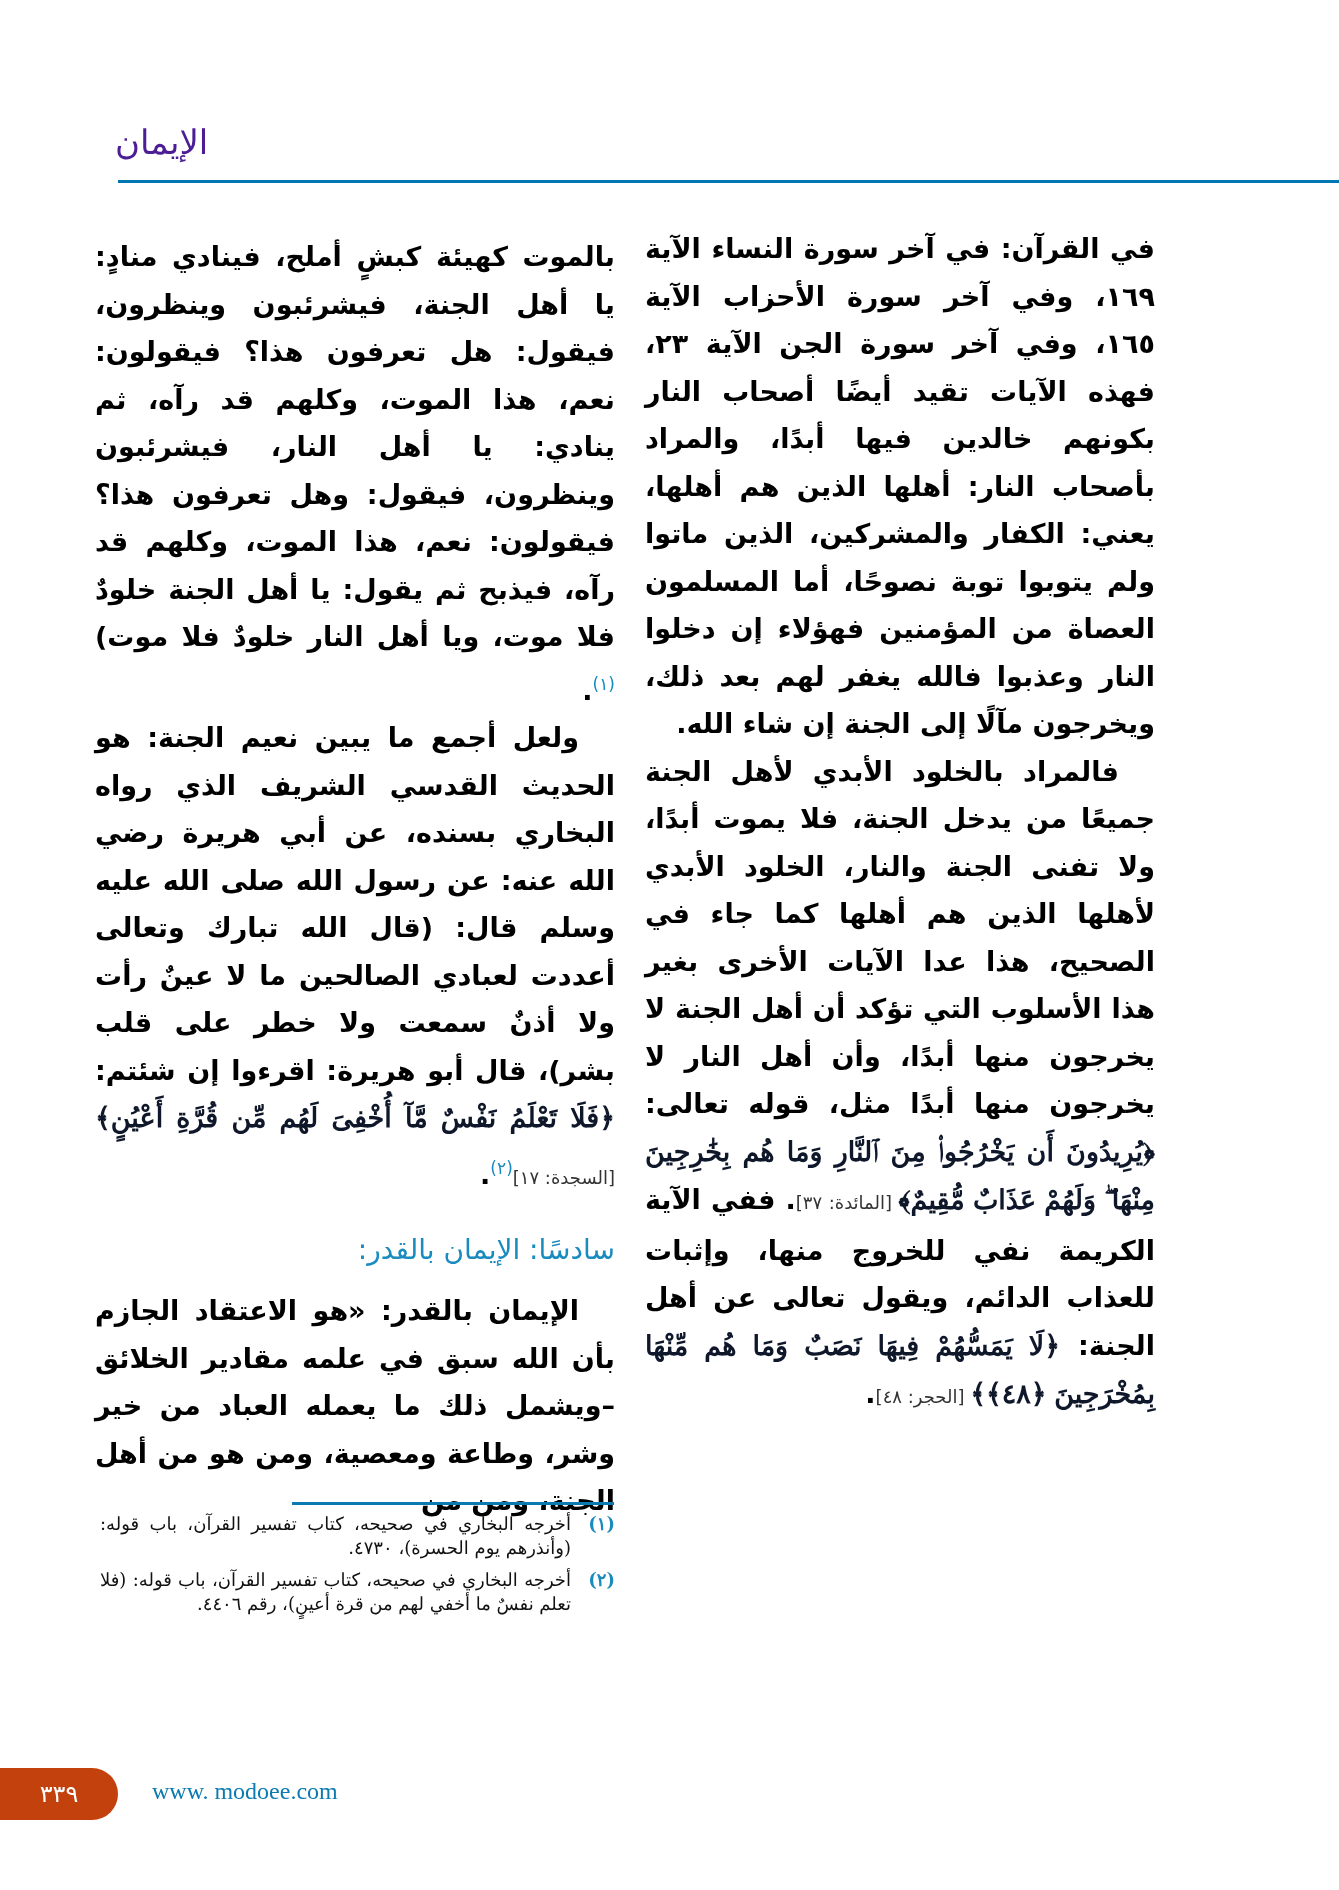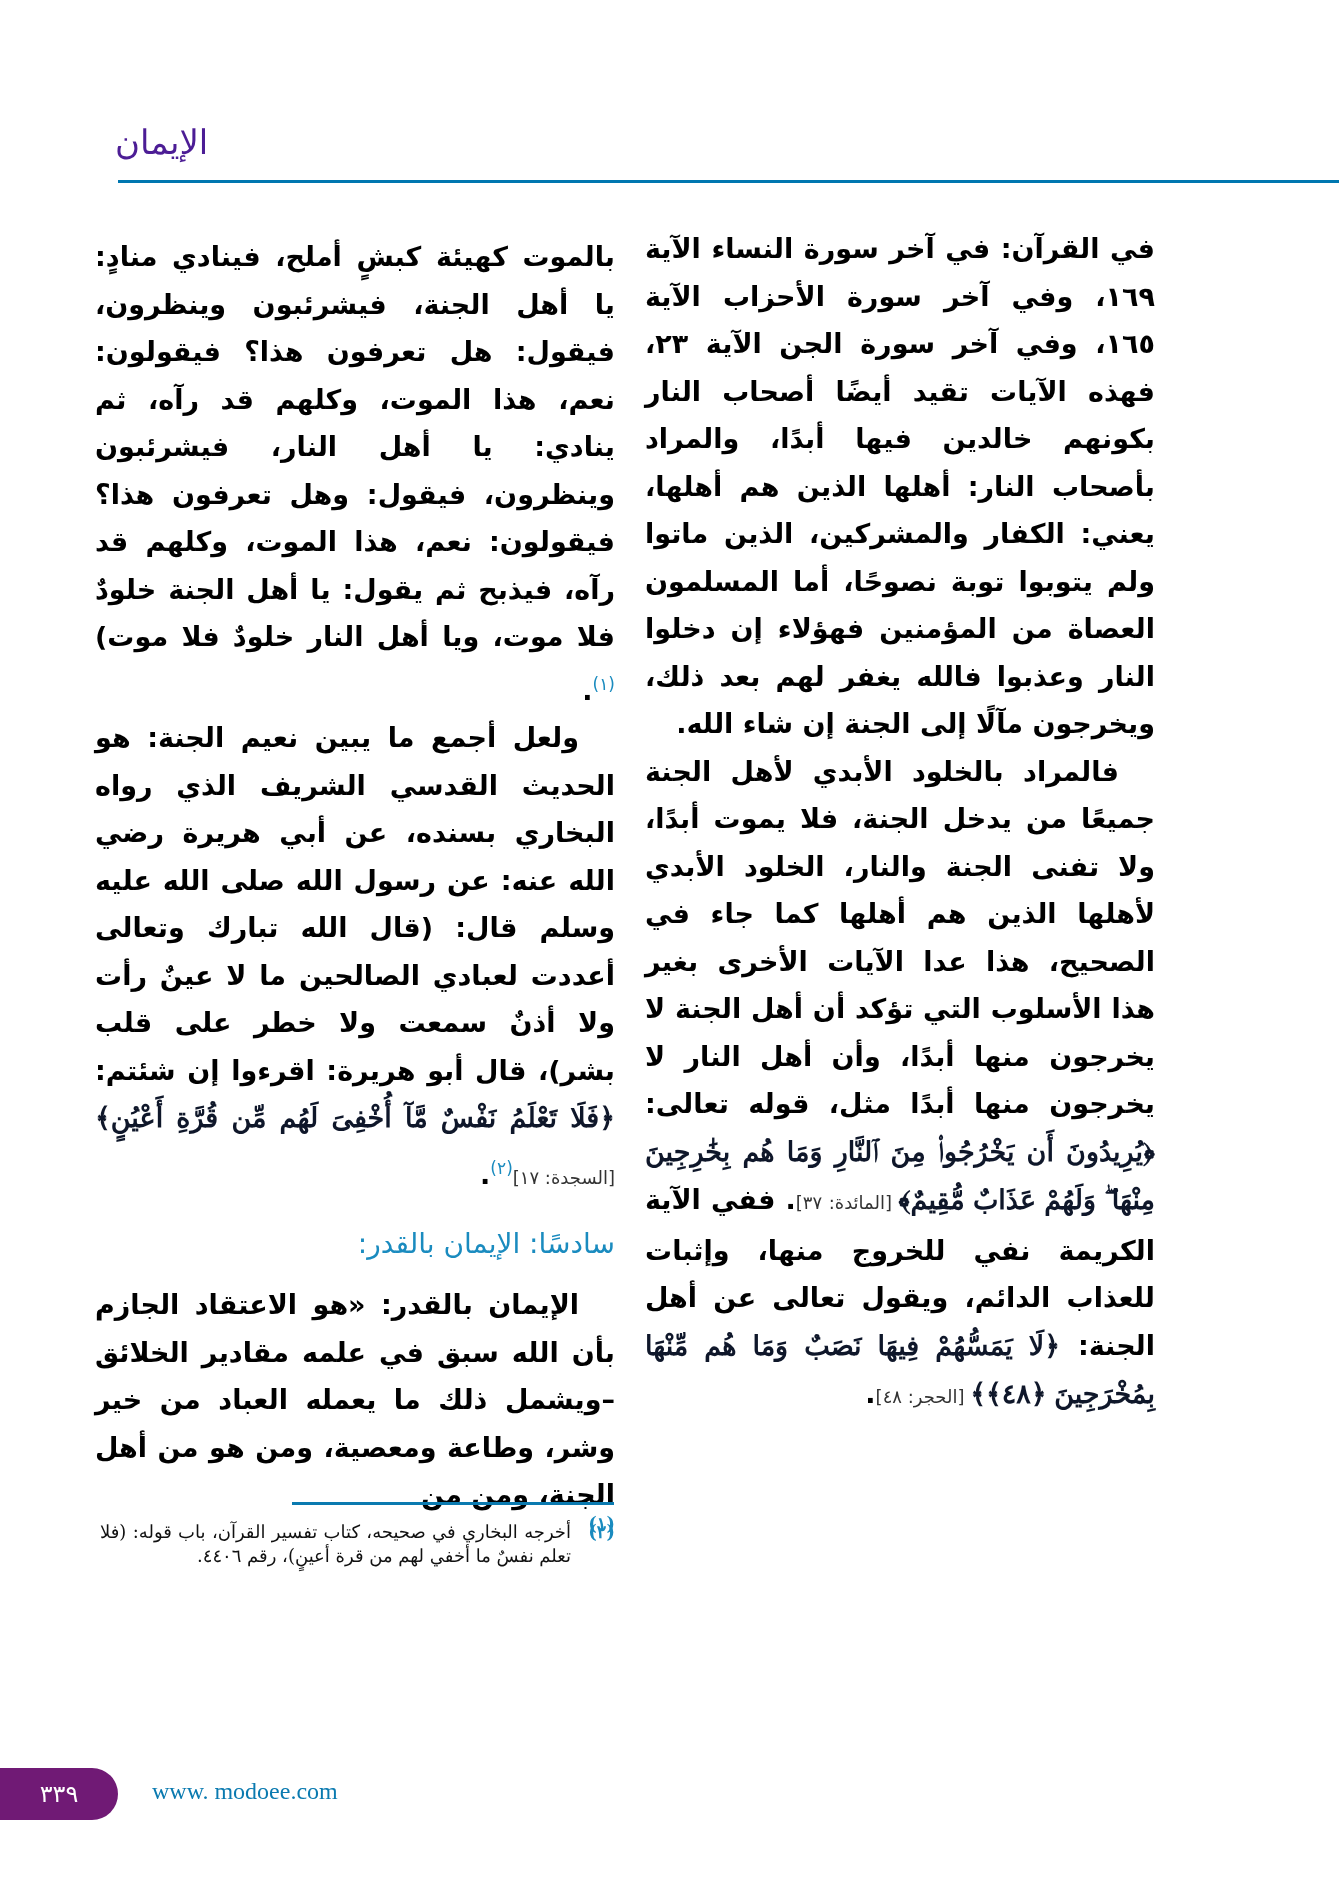--- a/index.html
+++ b/index.html
@@ -9,28 +9,28 @@
                   font-family: "DejaVu Serif", serif; direction: rtl; }
   .header-rule { position: absolute; left: 118px; top: 180px; width: 1221px; height: 3px; background: #0077b0; }
   .col { position: absolute; direction: rtl; text-align: justify; text-align-last: right; }
   .col-right { left: 645px; top: 225px; width: 510px; }
   .col-left { left: 95px; top: 233px; width: 520px; }
   .p { font-size: 27px; line-height: 47.5px; font-weight: bold; margin: 0; }
   .p.indent { text-indent: 36px; }
   .q { color: #0f172a; font-weight: bold; font-family: Liberation Sans, sans-serif; }
   .ref { font-weight: normal; font-size: 18px; color: #333; margin-top: 32px; }
   .fn-mark { color: #1a8bbf; font-weight: normal; font-size: 17px; vertical-align: super; }
-  .section-heading { font-size: 28px; color: #1a8bbf; font-weight: normal; margin: 18px 0 12px 0; line-height: 50px; }
+  .section-heading { font-size: 28px; color: #1a8bbf; font-weight: normal; margin: 24px 0 12px 0; line-height: 50px; }
   .fn-rule { position: absolute; left: 292px; top: 1502px; width: 322px; height: 3px; background: #0a7ab0; }
   .footnotes { position: absolute; left: 100px; top: 1512px; width: 515px; direction: rtl;
                font-family: "DejaVu Serif", serif; font-size: 18px; line-height: 24px; color: #111; }
   .fn { margin: 0 0 8px 0; padding-right: 44px; position: relative; text-align: justify; }
   .fn-num { position: absolute; right: 0; top: 0; color: #1a8bbf; font-weight: bold; }
   .page-badge { position: absolute; left: 0; top: 1768px; width: 118px; height: 52px;
-                background: #701a75; border-radius: 0 26px 26px 0; color: #ffffff;
+                background: #c2410c; border-radius: 0 26px 26px 0; color: #ffffff;
                 font-size: 24px; line-height: 52px; text-align: center; }
   .site-url { position: absolute; left: 152px; top: 1778px; font-size: 24px; color: #0a7ab0;
               font-family: Liberation Serif, serif; }
 </style>
 </head>
 <body>
 
 <div class="header-title">الإيمان</div>
 <div class="header-rule"></div>
 
@@ -41,18 +41,18 @@
 
 <div class="col col-left">
   <p class="p"><span>بالموت كهيئة كبشٍ أملح، فينادي منادٍ: يا أهل الجنة، فيشرئبون وينظرون، فيقول: هل تعرفون هذا؟ فيقولون: نعم، هذا الموت، وكلهم قد رآه، ثم ينادي: يا أهل النار، فيشرئبون وينظرون، فيقول: وهل تعرفون هذا؟ فيقولون: نعم، هذا الموت، وكلهم قد رآه، فيذبح ثم يقول: يا أهل الجنة خلودٌ فلا موت، ويا أهل النار خلودٌ فلا موت)</span><span class="fn-mark">(١)</span><span>.</span></p>
   <p class="p indent"><span>ولعل أجمع ما يبين نعيم الجنة: هو الحديث القدسي الشريف الذي رواه البخاري بسنده، عن أبي هريرة رضي الله عنه: عن رسول الله صلى الله عليه وسلم قال: (قال الله تبارك وتعالى أعددت لعبادي الصالحين ما لا عينٌ رأت ولا أذنٌ سمعت ولا خطر على قلب بشر)، قال أبو هريرة: اقرءوا إن شئتم: </span><span class="q">﴿فَلَا تَعْلَمُ نَفْسٌ مَّآ أُخْفِىَ لَهُم مِّن قُرَّةِ أَعْيُنٍ﴾</span><span class="ref"> [السجدة: ١٧]</span><span class="fn-mark">(٢)</span><span>.</span></p>
   <h2 class="section-heading">سادسًا: الإيمان بالقدر:</h2>
   <p class="p indent">الإيمان بالقدر: «هو الاعتقاد الجازم بأن الله سبق في علمه مقادير الخلائق –ويشمل ذلك ما يعمله العباد من خير وشر، وطاعة ومعصية، ومن هو من أهل الجنة، ومن من</p>
 </div>
 
 <div class="fn-rule"></div>
 <div class="footnotes">
-  <p class="fn"><span class="fn-num">(١)</span></p>
+  <p class="fn"><span class="fn-num">(١)</span><span>أخرجه البخاري في صحيحه، كتاب تفسير القرآن، باب قوله: (وأنذرهم يوم الحسرة)، ٤٧٣٠.</span></p>
   <p class="fn"><span class="fn-num">(٢)</span><span>أخرجه البخاري في صحيحه، كتاب تفسير القرآن، باب قوله: (فلا تعلم نفسٌ ما أخفي لهم من قرة أعينٍ)، رقم ٤٤٠٦.</span></p>
 </div>
 
 <div class="page-badge">٣٣٩</div>
 <div class="site-url">www. modoee.com</div>
 
 </body></html>

